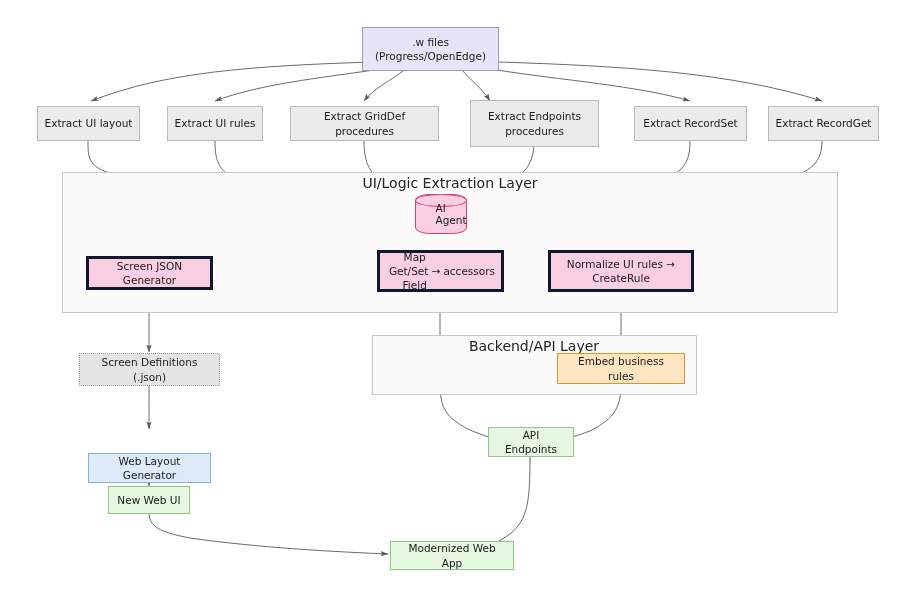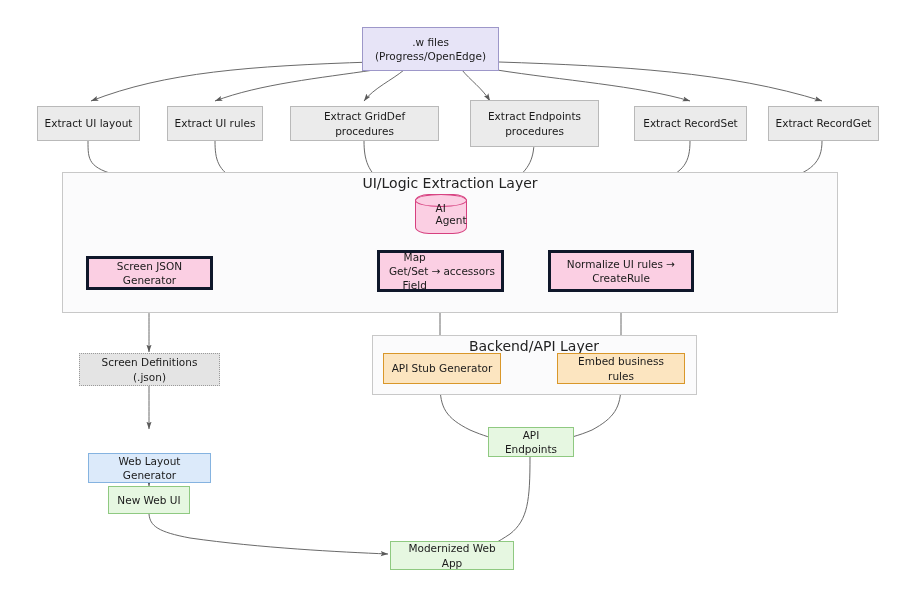--- a/index.html
+++ b/index.html
@@ -119,21 +119,20 @@
     <span>accessors</span>
   </div>
 
   <div class="node n-pink" style="left:548px;top:250px;width:146px;height:42px;flex-direction:column;">
     <span>Normalize UI rules →</span>
     <span>CreateRule</span>
   </div>
 
   <div class="node n-dashed" style="left:79px;top:353px;width:141px;height:33px;">Screen Definitions (.json)</div>
 
-  <div class="node n-orange" style="left:383px;top:353px;width:118px;height:31px;">API Stub Generator</div>
 
   <div class="node n-orange" style="left:557px;top:353px;width:128px;height:31px;">Embed business rules</div>
 
   <div class="node n-blue" style="left:88px;top:453px;width:123px;height:30px;">Web Layout Generator</div>
 
   <div class="node n-green" style="left:488px;top:427px;width:86px;height:30px;">API Endpoints</div>
 
   <div class="node n-green" style="left:108px;top:486px;width:82px;height:28px;">New Web UI</div>
 
   <div class="node n-green" style="left:390px;top:541px;width:124px;height:29px;">Modernized Web App</div>

